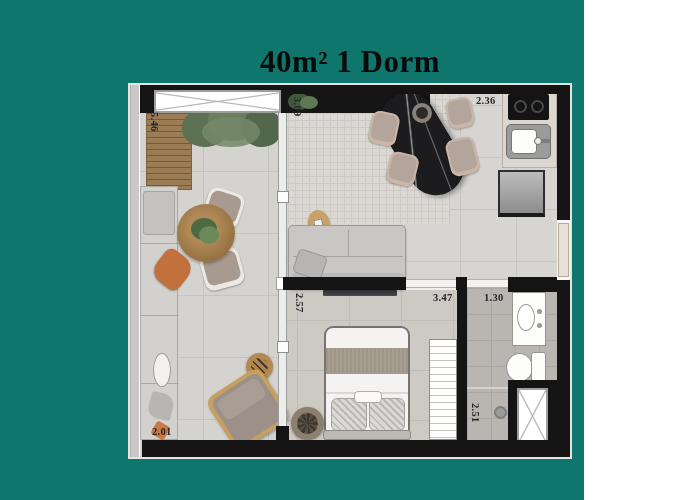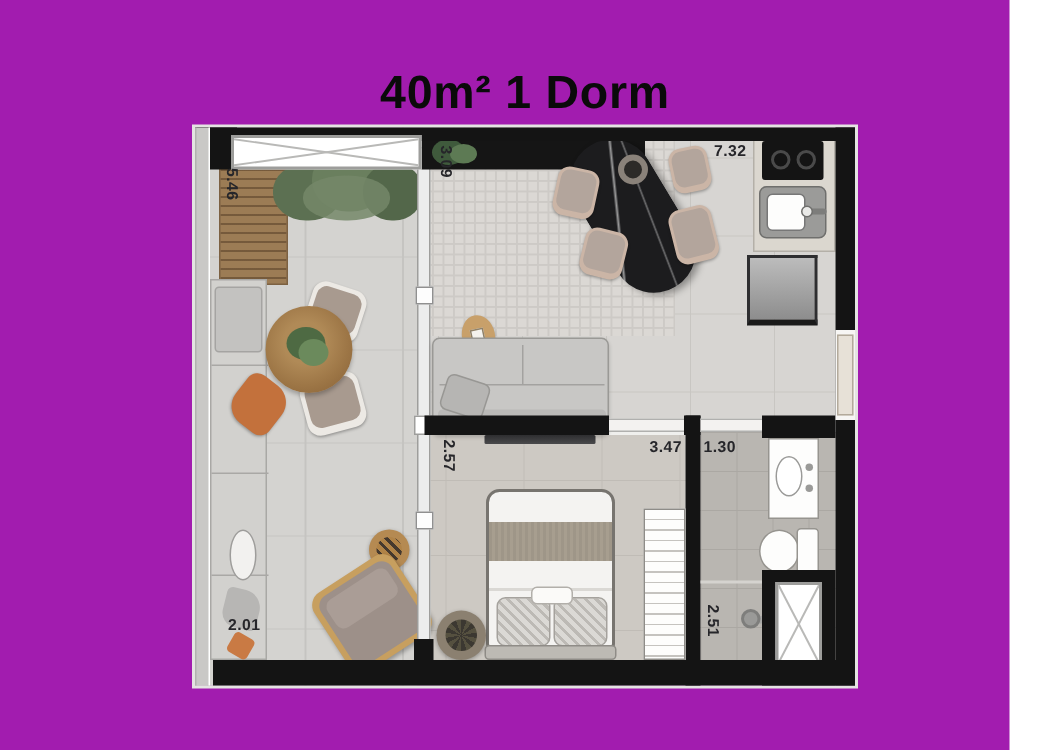--- a/index.html
+++ b/index.html
@@ -1,18 +1,18 @@
 <!DOCTYPE html>
 <html><head>
 <meta charset="utf-8">
 <style>
   * { margin:0; padding:0; box-sizing:border-box; }
   html,body { background:#ffffff; }
   body { font-family:"Liberation Sans", sans-serif; }
-  #stage { position:relative; width:673px; height:500px; background:#a21caf; overflow:hidden; }
+  #stage { position:relative; width:584px; height:500px; background:#0f766e; overflow:hidden;font-family:Liberation Serif, serif; }
   .abs { position:absolute; }
 
   #title { position:absolute; left:0; top:44px; width:700px; text-align:center;
            font-size:31px; font-weight:bold; color:#0a0a0a; letter-spacing:.5px; }
 
   #plan { position:absolute; left:130px; top:85px; width:440px; height:372px; background:#efefed;
           outline:2px solid #e4e4e2; }
 
   
   .floor-balcony { left:0; top:0; width:148px; height:372px; background:#d4d3d0;
@@ -219,21 +219,21 @@
     </div>
     <div class="abs rail" style="left:0;top:0;width:10px;height:372px;"></div>
     <div class="abs wall" style="left:12px;top:355px;width:428px;height:17px;"></div>
     <div class="abs wall" style="left:427px;top:0;width:13px;height:372px;"></div>
     <div class="abs" style="left:427px;top:135px;width:13px;height:60px;background:#f7f6f4;">
       <div class="abs" style="left:1px;top:3px;width:11px;height:54px;background:#e7e1d7;border:1px solid #b3aa9b;"></div>
     </div>
 
     <div class="lbl v" style="left:30px;top:27px;">5.46</div>
     <div class="lbl v" style="left:173px;top:12px;">3.09</div>
-    <div class="lbl" style="left:346px;top:10px;">7.32</div>
+    <div class="lbl" style="left:346px;top:10px;">2.36</div>
     <div class="lbl v" style="left:175px;top:208px;">2.57</div>
     <div class="lbl" style="left:303px;top:207px;">3.47</div>
-    <div class="lbl" style="left:339px;top:207px;">1.30</div>
-    <div class="lbl" style="left:22px;top:326px;">2.01</div>
+    <div class="lbl" style="left:354px;top:207px;">1.30</div>
+    <div class="lbl" style="left:22px;top:341px;">2.01</div>
     <div class="lbl v" style="left:351px;top:318px;">2.51</div>
 
   </div>
 </div>
 
 </body></html>

